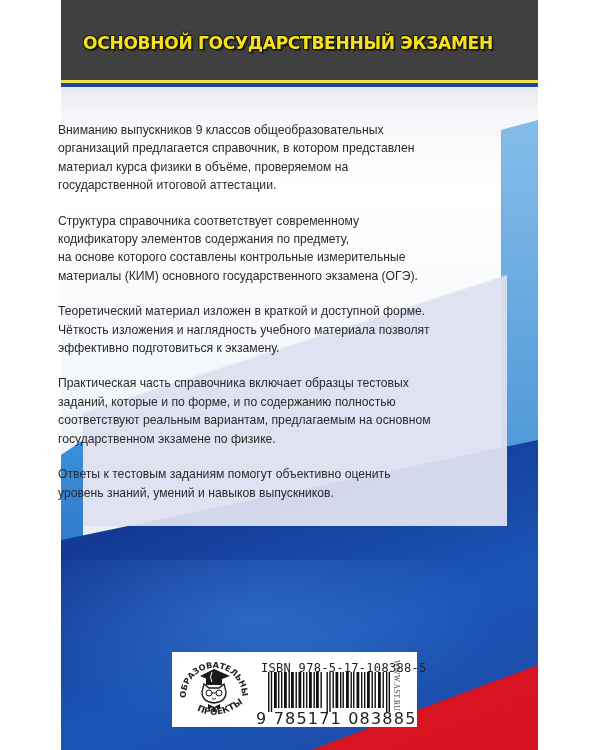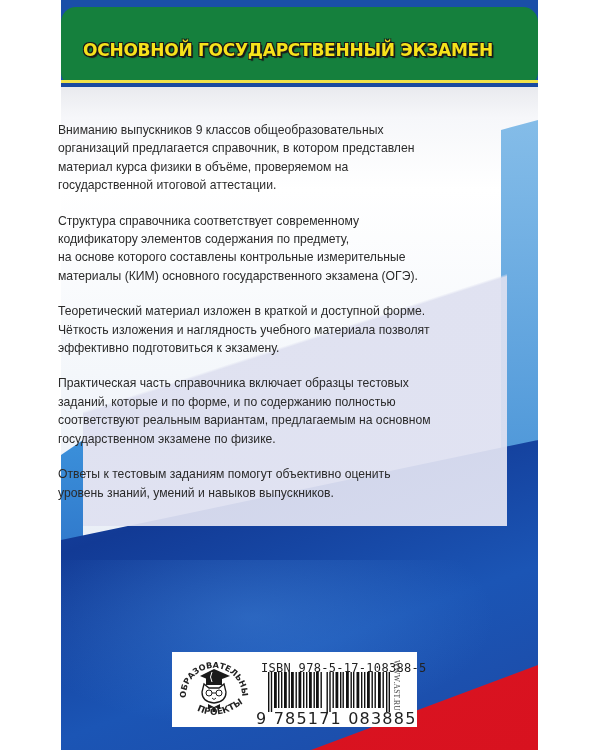--- a/index.html
+++ b/index.html
@@ -18,21 +18,21 @@
              clip-path:polygon(440px 130px,477px 120px,477px 440px,440px 460px); opacity:0.9; }
   .bg-blue-left { position:absolute; left:0; top:0; width:477px; height:750px;
              background:linear-gradient(180deg,#a8d4f2 0%,#3a8ed9 60%,#1d4fb0 100%);
              clip-path:polygon(0 455px,22px 440px,22px 575px,0 590px); }
   .bg-red { position:absolute; left:0; top:0; width:477px; height:750px;
             background:linear-gradient(160deg,#e2172a 0%,#d8121f 100%);
             clip-path:polygon(250px 750px,477px 665px,477px 750px); }
   .bg-sheen { position:absolute; left:0; top:560px; width:477px; height:190px;
               background:radial-gradient(ellipse at 40% 30%, rgba(80,150,230,0.35), rgba(0,0,0,0) 60%); }
   
-  .header { position:absolute; left:0; top:7px; width:477px; height:80px; background:#15803d;border-radius:15px; }
+  .header { position:absolute; left:0; top:0; width:477px; height:80px; background:#404040; }
   .header-line { position:absolute; left:0; top:80px; width:477px; height:3px; background:#f1e24a; }
   .header-line2 { position:absolute; left:0; top:83px; width:477px; height:4px; background:#1a4aa0; }
   .header-title { position:absolute; left:22px; top:32px; font-family:"DejaVu Sans", sans-serif;
                   font-weight:bold; font-size:18.5px; color:#f6e21b; letter-spacing:-0.3px;
                   text-shadow:1px 1px 0 #1a1a1a, -1px -1px 0 #1a1a1a, 1px -1px 0 #1a1a1a, -1px 1px 0 #1a1a1a, 2px 2px 1px #1a1a1a;
                   white-space:nowrap; transform:scaleX(0.92); transform-origin:left center; }
   
   .panel { position:absolute; left:22px; top:90px; width:424px; height:436px;
            background:linear-gradient(162deg, rgba(255,255,255,0.0) 0%, rgba(255,255,255,0.0) 56%, rgba(222,224,240,0.92) 56.5%, rgba(224,226,242,0.95) 100%); }
   .text { position:absolute; left:58px; top:121px; width:410px; font-family:"Liberation Sans", sans-serif;

